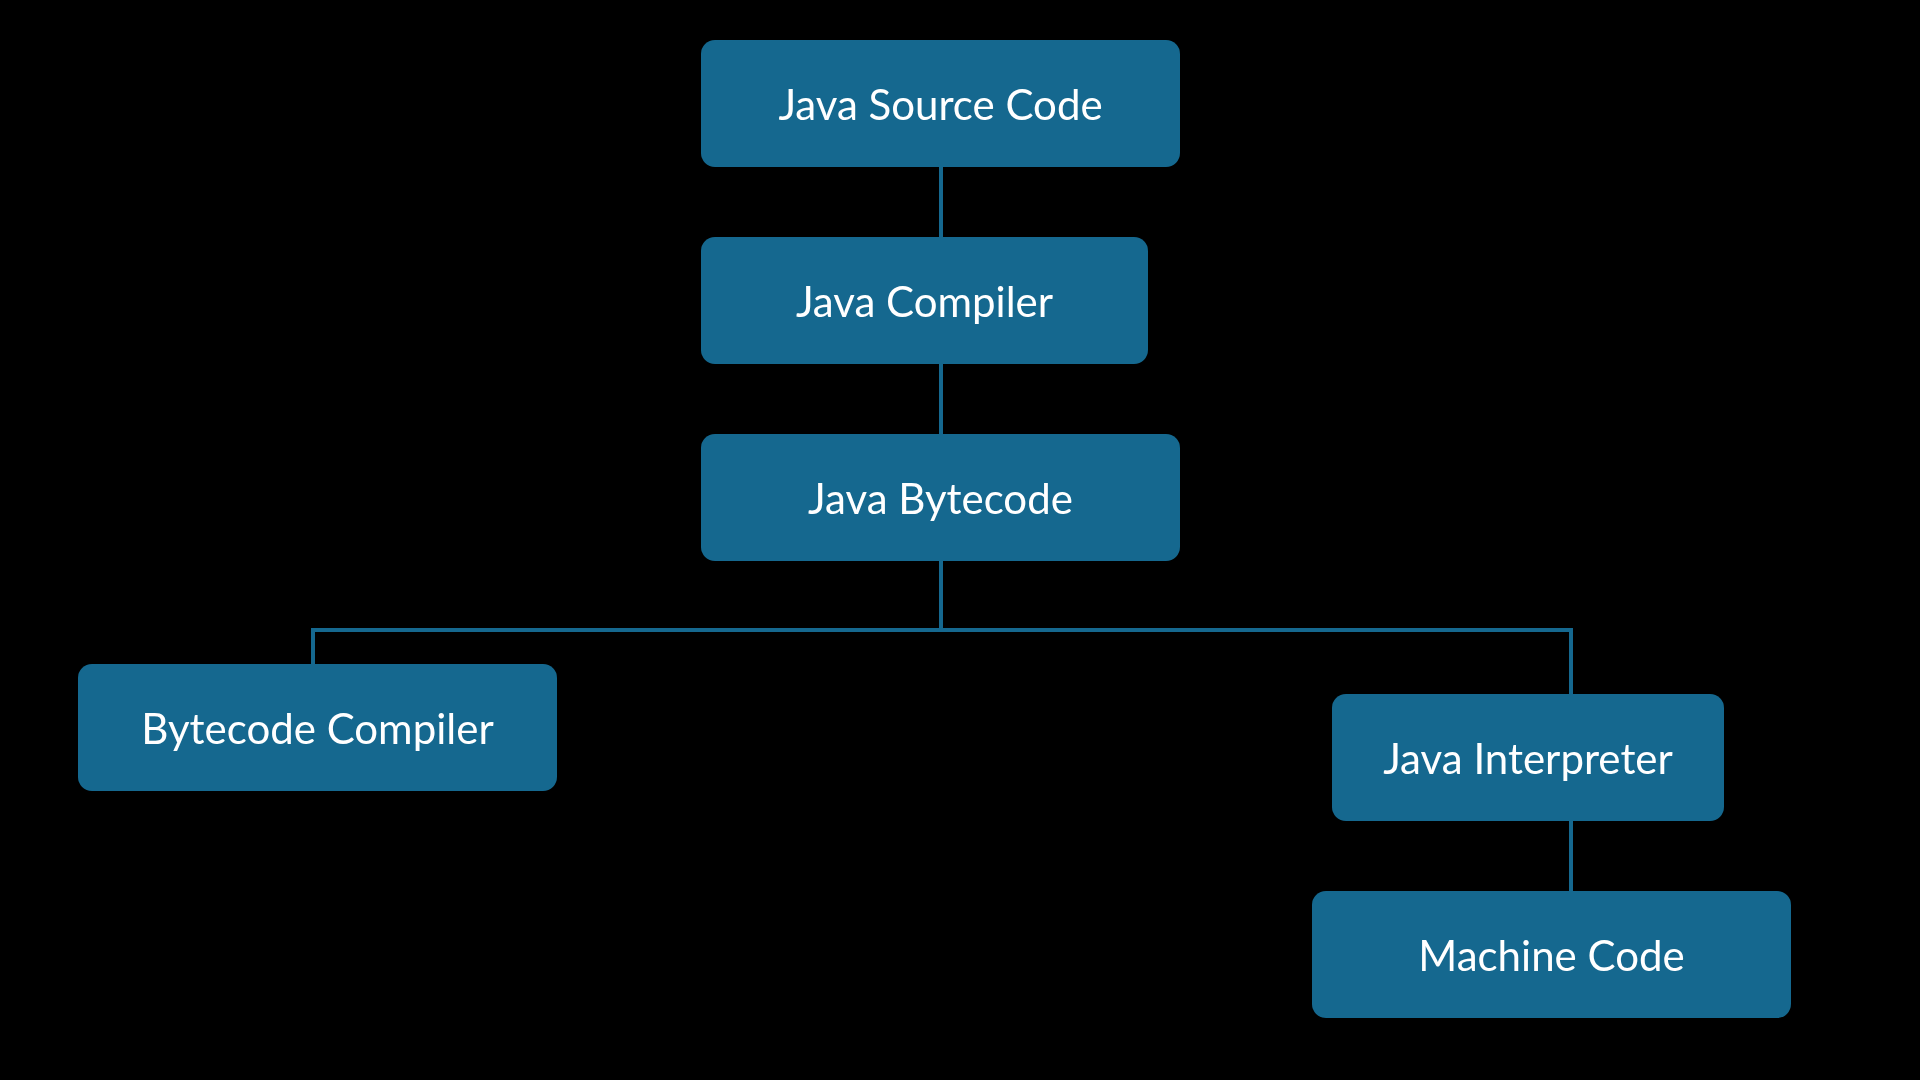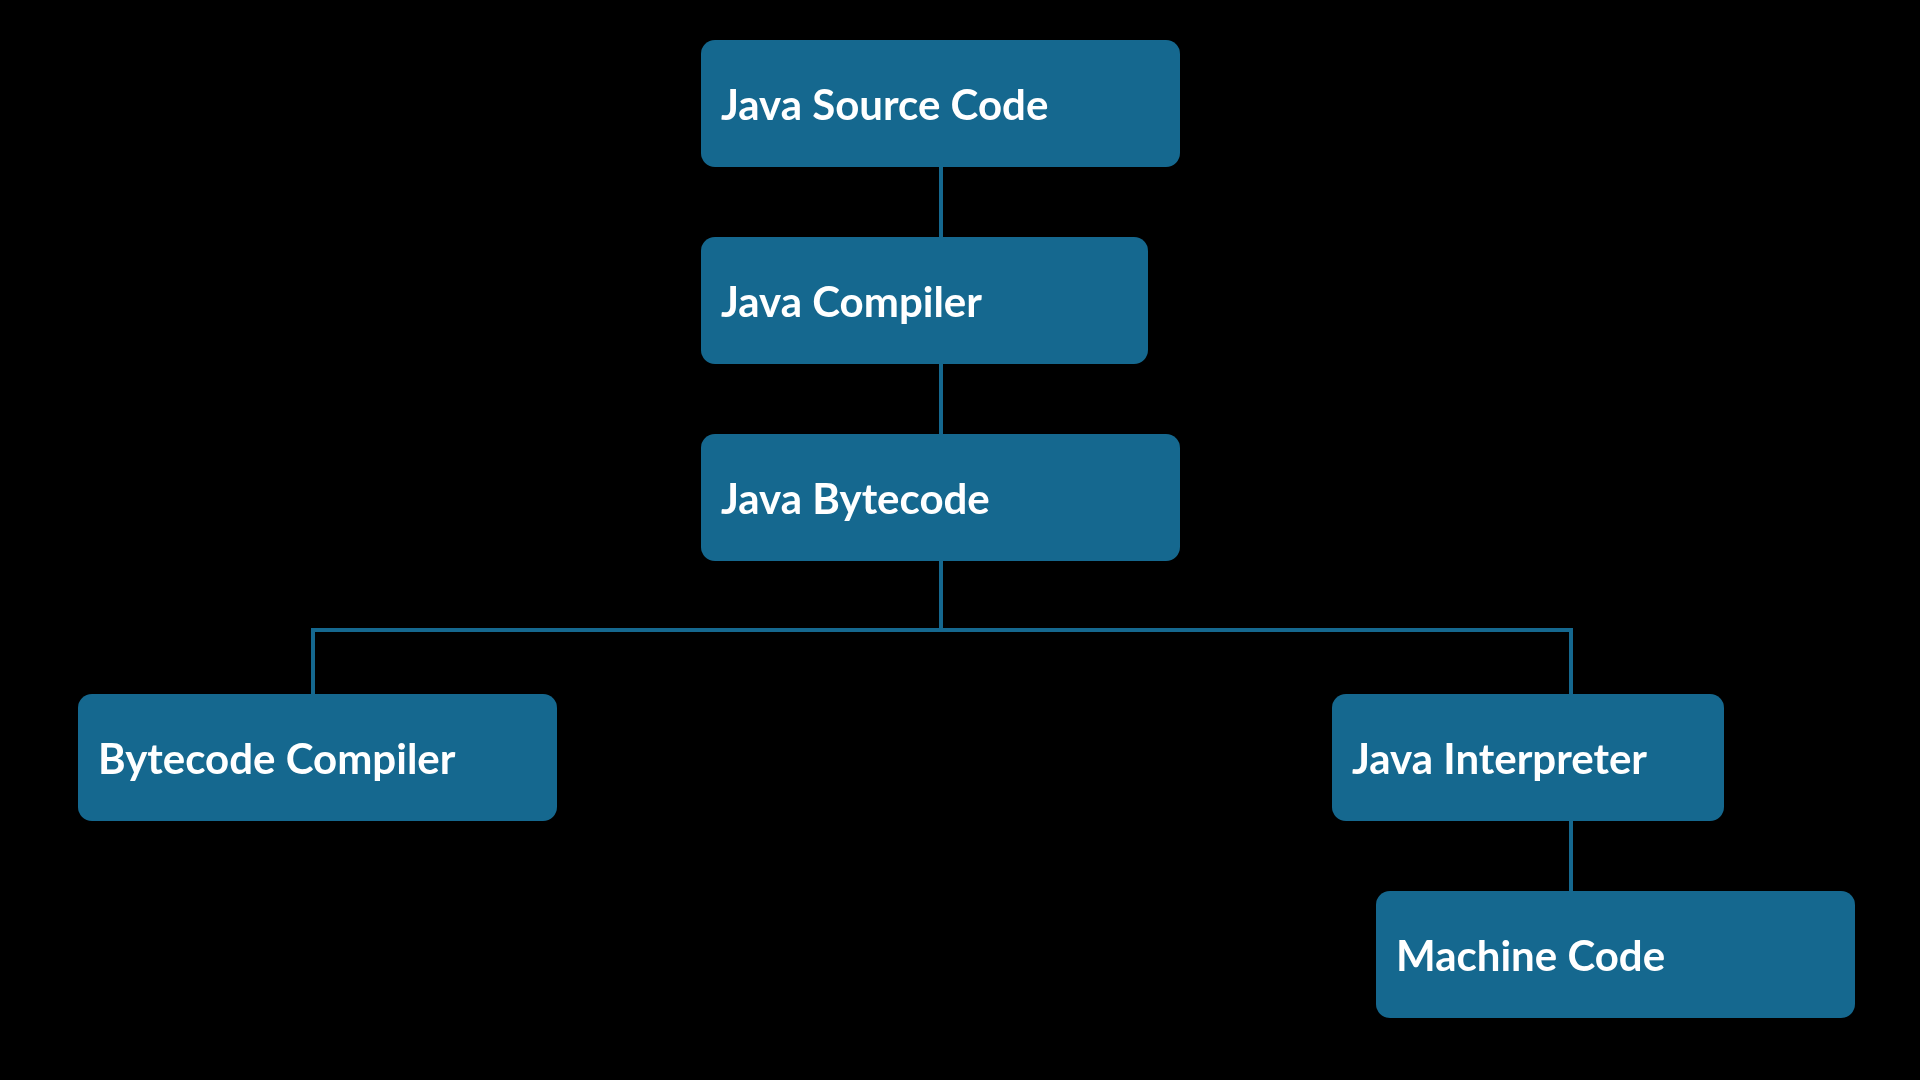--- a/index.html
+++ b/index.html
@@ -8,25 +8,26 @@
     height: 1080px;
     background: #000000;
     font-family: "Segoe UI", "Lato", "Helvetica Neue", Arial, sans-serif;
     position: relative;
     overflow: hidden;
   }
   .node {
     position: absolute;
     background: #15688f;
     color: #ffffff;
-    font-weight: 700;
+    font-weight: 400;
     font-size: 42px;
     border-radius: 14px;
     display: flex;
     align-items: center;
+    justify-content: center;
     text-align: center;
     white-space: nowrap;
     padding: 0 20px;
   }
   .connector {
     position: absolute;
     background: #15688f;
   }
 </style>
 </head>
@@ -49,25 +50,25 @@
 </div>
 
 <div class="connector" style="left:939px; top:561px; width:4px; height:70px;"></div>
 
 <div class="connector" style="left:311px; top:628px; width:1262px; height:4px;"></div>
 
 <div class="connector" style="left:311px; top:628px; width:4px; height:66px;"></div>
 
 <div class="connector" style="left:1569px; top:628px; width:4px; height:66px;"></div>
 
-<div class="node" style="left:78px; top:694px; width:479px; height:127px;">
+<div class="node" style="left:78px; top:664px; width:479px; height:127px;">
   <span>Bytecode Compiler</span>
 </div>
 
 <div class="node" style="left:1332px; top:694px; width:392px; height:127px;">
   <span>Java Interpreter</span>
 </div>
 
 <div class="connector" style="left:1569px; top:821px; width:4px; height:70px;"></div>
 
-<div class="node" style="left:1376px; top:891px; width:479px; height:127px;">
+<div class="node" style="left:1312px; top:891px; width:479px; height:127px;">
   <span>Machine Code</span>
 </div>
 
 </body></html>

